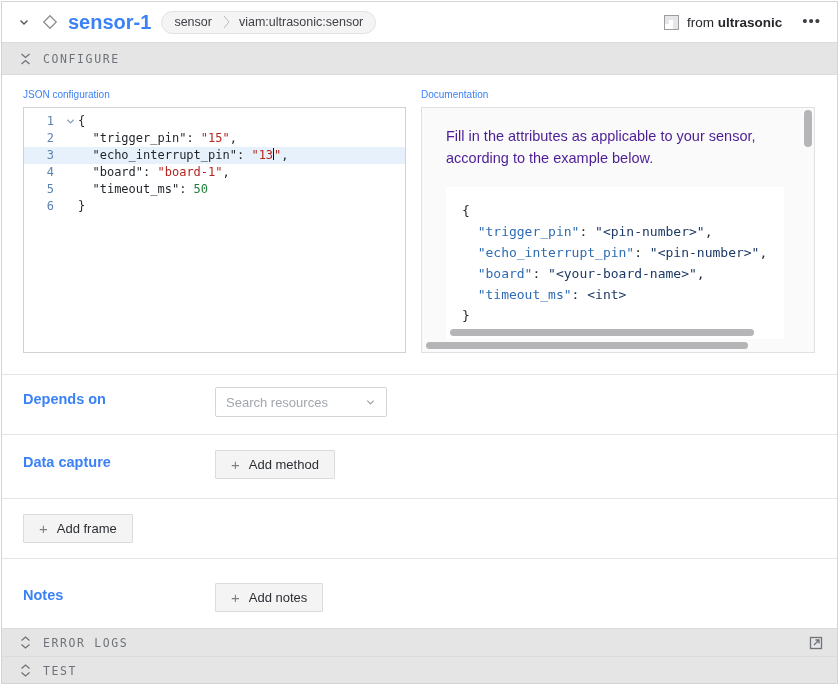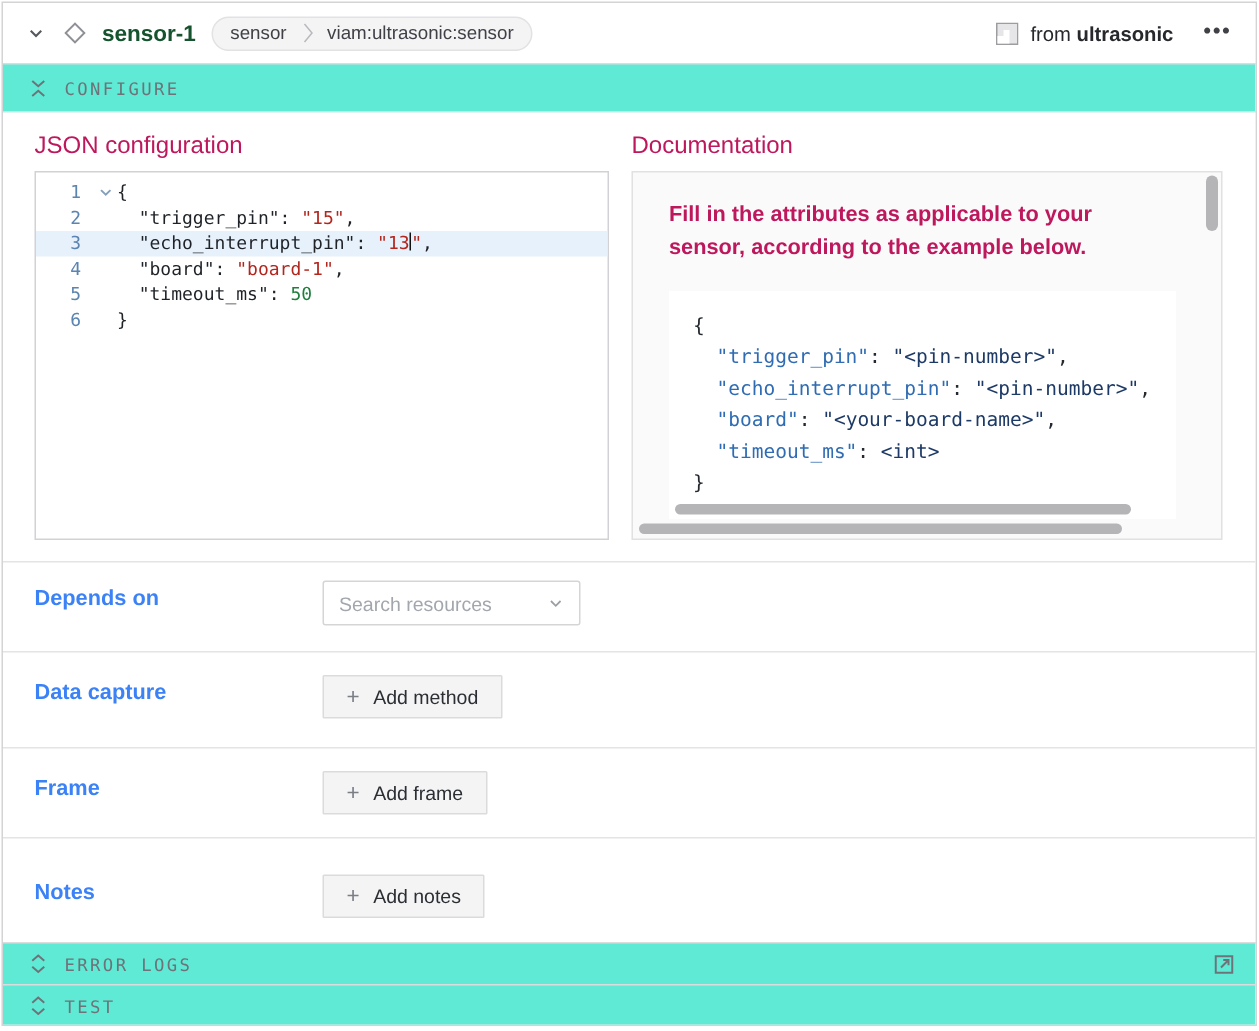--- a/index.html
+++ b/index.html
@@ -6,62 +6,62 @@
   html,body { background:#ffffff; width:839px; height:687px; font-family:"Liberation Sans", sans-serif; }
   .card {
     width:837px; height:683px; margin:1px; border:1px solid #d4d4d6; background:#fff;
     display:flex; flex-direction:column; overflow:hidden;
   }
 
   
   .hdr { height:40px; flex:0 0 40px; display:flex; align-items:center; padding:0 14px 0 16px; background:#fff; }
   .hdr .chev { color:#55585e; display:flex; align-items:center; cursor:pointer; }
   .hdr .diamond { margin-left:12px; display:flex; align-items:center; }
-  .hdr .title { margin-left:10px; font-size:15px; font-weight:700; color:#14532d; }
+  .hdr .title { margin-left:10px; font-size:20px; font-weight:700; color:#3b82f6; }
   .pill { margin-left:10px; display:flex; align-items:center; background:#f4f4f5; border:1px solid #e2e2e5; border-radius:12px; height:23px; font-size:12.5px; color:#3f4147;text-align:right; }
   .pill .seg1 { padding:0 10px 0 12px; }
   .pill .sep { display:flex; align-items:center; }
   .pill .seg2 { padding:0 12px 0 8px; }
   .hdr .spacer { flex:1; }
   .from-wrap { display:flex; align-items:center; gap:8px; font-size:13.5px; color:#26282c; }
   .from-wrap b { font-weight:700; }
   .menu-dots { margin-left:18px; color:#3f4147; font-size:15px; letter-spacing:1px; cursor:pointer; line-height:1; padding:2px 2px 6px 2px; }
 
   
-  .secbar { display:flex; align-items:center; gap:12px; background:#5eead4; border-top:1px solid #dcdcde; border-bottom:1px solid #dcdcde; padding:0 14px 0 18px;
+  .secbar { display:flex; align-items:center; gap:12px; background:#e5e5e5; border-top:1px solid #dcdcde; border-bottom:1px solid #dcdcde; padding:0 14px 0 18px;
             font-family:"DejaVu Sans Mono", monospace; font-size:11.5px; letter-spacing:1.6px; color:#6e737a; }
   .secbar.configure { height:33px; flex:0 0 33px; border-top:1px solid #dcdcde; }
   .secbar.bottom { height:28px; flex:0 0 28px; border-bottom:none;text-align:right; }
   .secbar .grow { flex:1; }
   .secbar svg { cursor:pointer; }
 
   
   .cfg-content { flex:0 0 299px; height:299px; background:#fff; display:flex; padding:14px 0 0 21px; }
-  .col-label { font-size:16px; color:#be185d; margin-bottom:7px; }
+  .col-label { font-size:10px; color:#3b82f6; margin-bottom:7px; }
   .col-left { width:383px; }
   .col-right { width:441px; margin-left:15px; }
 
   
   .editor { width:383px; height:246px; border:1px solid #d2d2d6; background:#fff; overflow:hidden;
             font-family:"DejaVu Sans Mono", monospace; font-size:12px; padding-top:5px; cursor:text; }
   .ed-line { display:flex; height:17px; line-height:17px; }
   .ed-line.hl { background:var(--hl, #e7f1fb); }
   .ed-num { width:38px; text-align:right; padding-right:8px; color:#5b84b1; flex:0 0 38px; user-select:none; }
   .ed-fold { width:16px; flex:0 0 16px; display:flex; align-items:center; justify-content:center; color:#85a0bd; }
   .ed-code { white-space:pre; color:#1f2328; }
   .tok-key { color:#1f2328; }
   .tok-str { color:var(--str, #b3261e); }
   .tok-num { color:var(--num, #1d7f3b); }
   .tok-punct { color:#1f2328; }
   .caret { display:inline-block; width:1px; height:12px; background:#111; vertical-align:-1px; }
 
   
   .docpanel { position:relative; width:394px; height:246px; border:1px solid #e1e1e4; background:#fafafa; overflow:hidden; }
   .doc-inner { padding:17px 36px 0 24px; }
-  .doc-para { font-size:14.5px; line-height:1.55; color:#be185d;font-weight:bold; }
+  .doc-para { font-size:14.5px; line-height:1.55; color:#4c1d95; }
   .doc-code { margin-top:17px; margin-right:-6px; background:#ffffff; padding:13px 16px; font-family:"DejaVu Sans Mono", monospace;
               font-size:13px; line-height:21px; white-space:pre; overflow:hidden; }
   .tok-dockey { color:var(--dockey, #2f6cb3); }
   .tok-docval { color:#1d3a66; }
   .tok-docplain { color:#24292f; }
   .sb-thumb { position:absolute; background:#b5b5b8; border-radius:4px; }
   .sb-v { width:8px; height:37px; right:2px; top:2px; }
   .sb-h-code { height:7px; left:28px; width:304px; bottom:16px; }
   .sb-h-panel { height:7px; left:4px; width:322px; bottom:3px; }
 
@@ -195,21 +195,20 @@
 
   <div class="row row-data">
     <div class="rlabel">Data capture</div>
     <button class="add-btn">
       <span class="plus">+</span>
       <span>Add method</span>
     </button>
   </div>
 
   <div class="row row-frame">
-    <div class="rlabel">Frame</div>
     <button class="add-btn">
       <span class="plus">+</span>
       <span>Add frame</span>
     </button>
   </div>
 
   <div class="row row-notes">
     <div class="rlabel">Notes</div>
     <button class="add-btn">
       <span class="plus">+</span>

